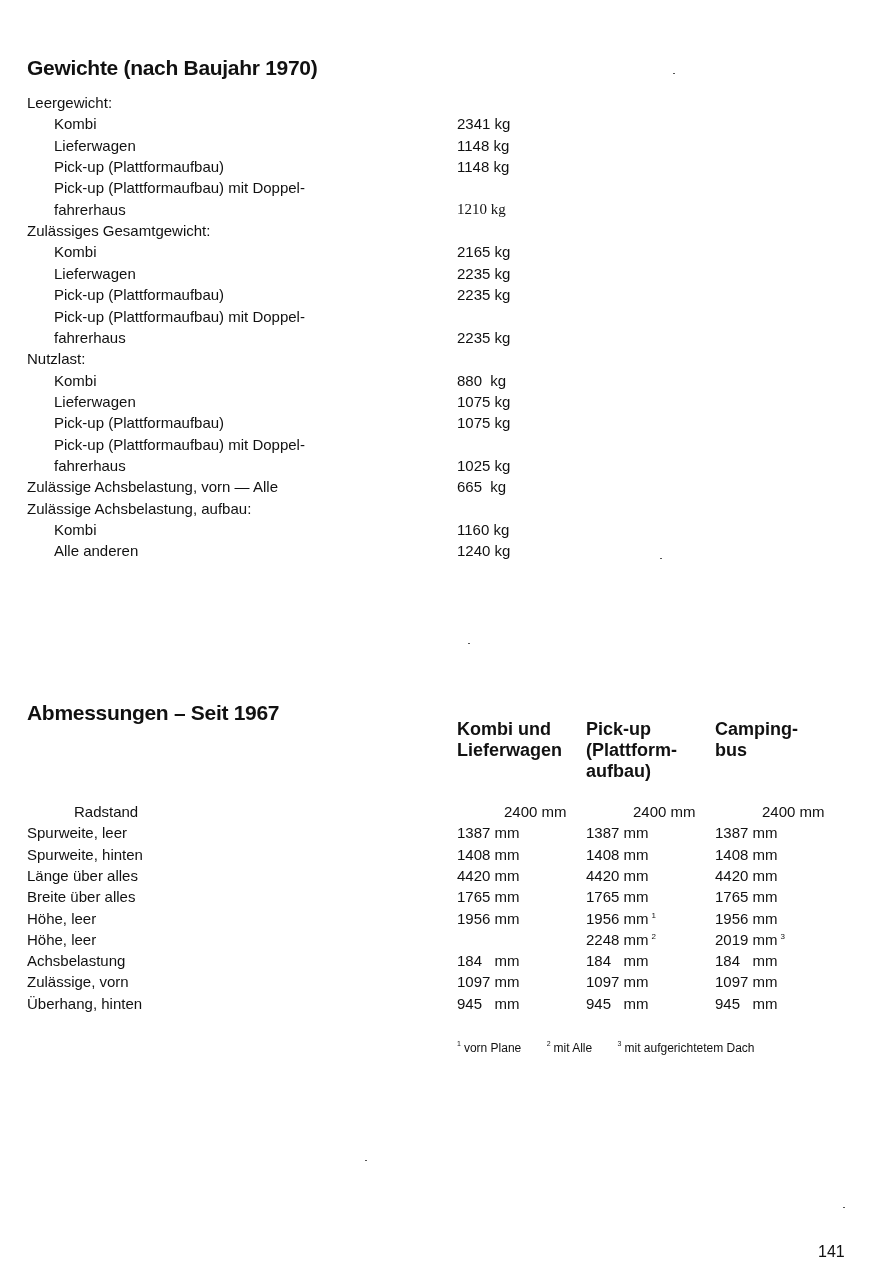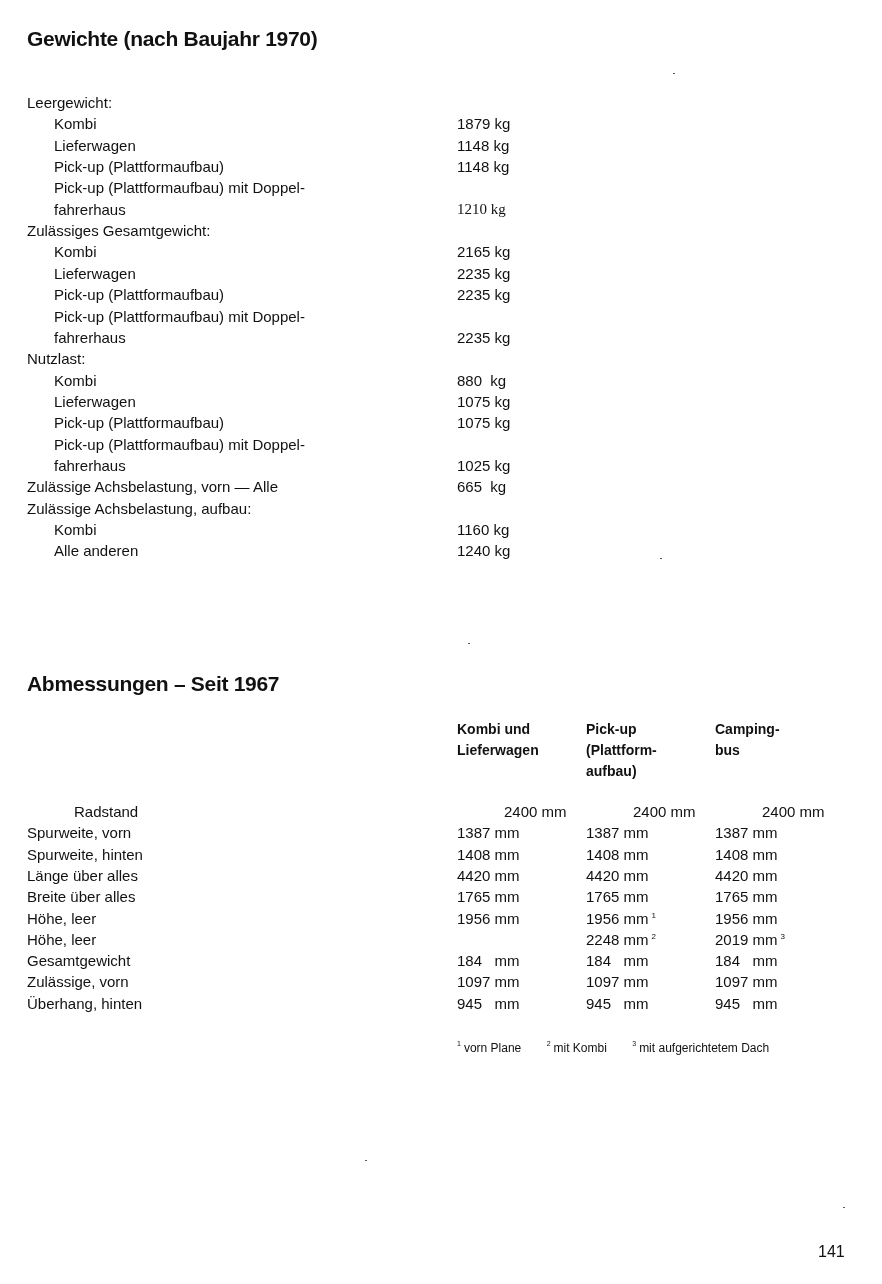--- a/index.html
+++ b/index.html
@@ -1,49 +1,49 @@
 <!DOCTYPE html>
 <html><head>
 <meta charset="utf-8">
 <style>
   html, body { margin: 0; padding: 0; background: #ffffff; }
   body { width: 882px; height: 1284px; position: relative; overflow: hidden;
          font-family: "Liberation Sans", sans-serif; color: #111; }
-  .h1 { position: absolute; left: 27px; font-weight: bold; font-size: 21px; letter-spacing: -0.3px; }
+  .h1 { position: absolute; left: 27px; font-weight: bold; font-size: 21px; letter-spacing: -0.3px; margin-top: 29px; }
   .row { position: absolute; left: 0; width: 882px; height: 21px; font-size: 15px; }
   .row .lbl { position: absolute; white-space: nowrap; }
   .row .val { position: absolute; left: 457px; white-space: nowrap; }
   .lvl0 { left: 27px; }
   .lvl1 { left: 54px; }
   .dim-row { position: absolute; left: 0; width: 882px; height: 21px; font-size: 15px; }
   .dim-row .lbl { position: absolute; left: 27px; }
   .dim-row .c1 { position: absolute; left: 457px; }
   .dim-row .c2 { position: absolute; left: 586px; }
   .dim-row .c3 { position: absolute; left: 715px; }
   sup { font-size: 8px; vertical-align: 6px; margin-left: 3px; }
-  .colhead { position: absolute; top: 719px; font-weight: bold; font-size: 14px; line-height: 21px; white-space: pre-line; }
+  .colhead { position: absolute; top: 719px; font-weight: bold; font-size: 18px; line-height: 21px; white-space: pre-line; }
   .footnotes { position: absolute; top: 1040px; left: 457px; font-size: 12px; white-space: nowrap; }
   .footnotes span { margin-right: 22px; }
   .footnotes sup { font-size: 7px; margin-left: 0; margin-right: 3px; }
   .pagenum { position: absolute; left: 818px; top: 1243px; font-size: 16px; }
   .speck { position: absolute; width: 2px; height: 1px; background: #555; }
 </style>
 </head>
 <body>
 
 <div class="h1" style="top:27px;">Gewichte (nach Baujahr 1970)</div>
 
 <div id="weights">
     <div class="row" style="top: 94px; text-align: center;">
       <span class="lbl lvl0">Leergewicht:</span>
       <span class="val" style="white-space: pre;"></span>
     </div>
     <div class="row" style="top: 115.35px;">
       <span class="lbl lvl1">Kombi</span>
-      <span class="val" style="white-space: pre;">1879 kg</span>
+      <span class="val" style="white-space: pre;">2341 kg</span>
     </div>
     <div class="row" style="top: 136.7px;">
       <span class="lbl lvl1">Lieferwagen</span>
       <span class="val" style="white-space: pre;">1148 kg</span>
     </div>
     <div class="row" style="top: 158.05px;">
       <span class="lbl lvl1">Pick-up (Plattformaufbau)</span>
       <span class="val" style="white-space: pre;">1148 kg</span>
     </div>
     <div class="row" style="top: 179.4px;">
@@ -131,21 +131,21 @@
 bus</div>
 
 <div id="dims">
     <div class="dim-row" style="top: 803px; margin-left: 47px;">
       <span class="lbl">Radstand</span>
       <span class="c1" style="white-space: pre;"><span>2400 mm</span></span>
       <span class="c2" style="white-space: pre;"><span>2400 mm</span></span>
       <span class="c3" style="white-space: pre;"><span>2400 mm</span></span>
     </div>
     <div class="dim-row" style="top: 824.3px;">
-      <span class="lbl">Spurweite, vorn</span>
+      <span class="lbl">Spurweite, leer</span>
       <span class="c1" style="white-space: pre;"><span>1387 mm</span></span>
       <span class="c2" style="white-space: pre;"><span>1387 mm</span></span>
       <span class="c3" style="white-space: pre;"><span>1387 mm</span></span>
     </div>
     <div class="dim-row" style="top: 845.6px;">
       <span class="lbl">Spurweite, hinten</span>
       <span class="c1" style="white-space: pre;"><span>1408 mm</span></span>
       <span class="c2" style="white-space: pre;"><span>1408 mm</span></span>
       <span class="c3" style="white-space: pre;"><span>1408 mm</span></span>
     </div>
@@ -167,42 +167,42 @@
       <span class="c2" style="white-space: pre;"><span>1956 mm</span><sup>1</sup></span>
       <span class="c3" style="white-space: pre;"><span>1956 mm</span></span>
     </div>
     <div class="dim-row" style="top: 930.8px;">
       <span class="lbl">Höhe, leer</span>
       <span class="c1" style="white-space: pre;"><span></span></span>
       <span class="c2" style="white-space: pre;"><span>2248 mm</span><sup>2</sup></span>
       <span class="c3" style="white-space: pre;"><span>2019 mm</span><sup>3</sup></span>
     </div>
     <div class="dim-row" style="top: 952.1px;">
-      <span class="lbl">Gesamtgewicht</span>
+      <span class="lbl">Achsbelastung</span>
       <span class="c1" style="white-space: pre;"><span>184   mm</span></span>
       <span class="c2" style="white-space: pre;"><span>184   mm</span></span>
       <span class="c3" style="white-space: pre;"><span>184   mm</span></span>
     </div>
     <div class="dim-row" style="top: 973.4px;">
       <span class="lbl">Zulässige, vorn</span>
       <span class="c1" style="white-space: pre;"><span>1097 mm</span></span>
       <span class="c2" style="white-space: pre;"><span>1097 mm</span></span>
       <span class="c3" style="white-space: pre;"><span>1097 mm</span></span>
     </div>
     <div class="dim-row" style="top: 994.7px;">
       <span class="lbl">Überhang, hinten</span>
       <span class="c1" style="white-space: pre;"><span>945   mm</span></span>
       <span class="c2" style="white-space: pre;"><span>945   mm</span></span>
       <span class="c3" style="white-space: pre;"><span>945   mm</span></span>
     </div>
   </div>
 
 <div class="footnotes">
   <span><sup>1</sup><b style="font-weight:normal">vorn Plane</b></span>
-  <span><sup>2</sup><b style="font-weight:normal">mit Kombi</b></span>
+  <span><sup>2</sup><b style="font-weight:normal">mit Alle</b></span>
   <span><sup>3</sup><b style="font-weight:normal">mit aufgerichtetem Dach</b></span>
 </div>
 
 <div class="pagenum">141</div>
 
 <div class="speck" style="left:673px;top:73px;"></div>
 <div class="speck" style="left:660px;top:558px;"></div>
 <div class="speck" style="left:468px;top:643px;"></div>
 <div class="speck" style="left:365px;top:1160px;"></div>
 <div class="speck" style="left:843px;top:1207px;"></div>

